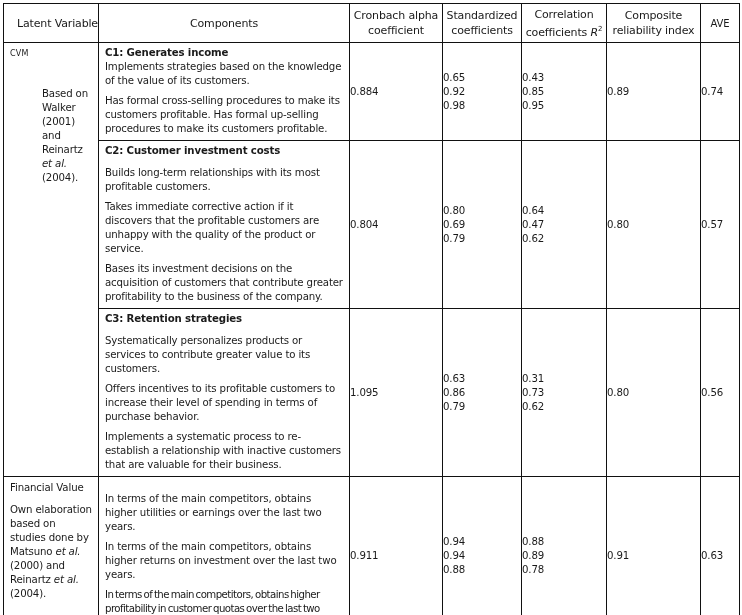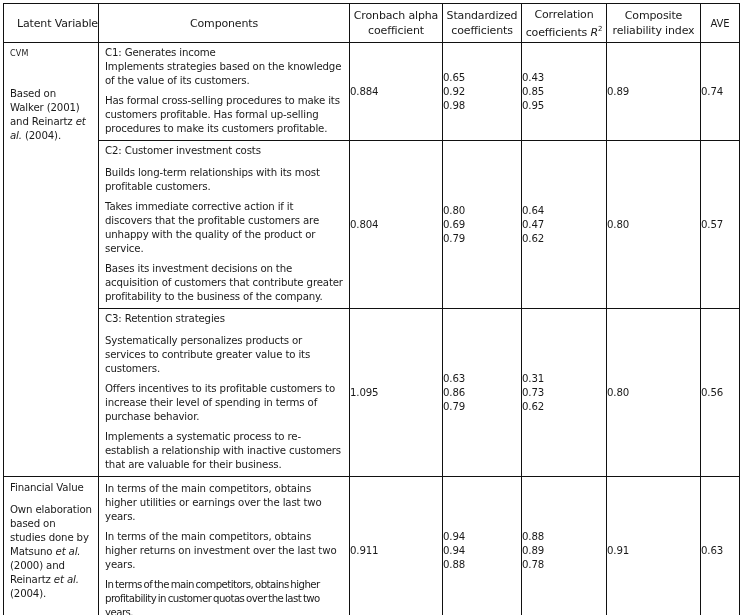--- a/index.html
+++ b/index.html
@@ -13,26 +13,26 @@
   }
   table.t td, table.t th { border: 1.4px solid #111; padding: 0; vertical-align: top; }
   th { font-weight: normal; font-size: 11px; line-height: 15px; text-align: center; vertical-align: middle !important; height: 38px; }
   th.lv { text-align: right; }
   th.ave { font-size: 10px; }
   .num { vertical-align: middle !important; }
   .num .stack div { line-height: 14px; }
   td.latent { padding: 4px 6px 0 6px !important; }
   td.comp { padding: 3px 6px 4px 6px !important; }
   .smallcaps { font-size: 8px; letter-spacing: 0.2px; }
-  .lv-src { margin-top: 26px; }
+  .lv-src { margin-top: 26px; margin-left: 32px; }
   .fv-src { margin-top: 8px; }
-  .ctitle { font-weight: normal; }
+  .ctitle { font-weight: bold; }
   .item { margin-top: 6px; }
   .item.first { margin-top: 8px; }
-  .fin .item.first { margin-top: 2px; }
+  .fin .item.first { margin-top: 12px; }
   .tight { letter-spacing: -0.55px; word-spacing: -1px; }
   em { font-style: italic; }
 </style>
 </head>
 <body>
 
 <table class="t">
   <colgroup>
     <col style="width:95px">
     <col style="width:251px">

